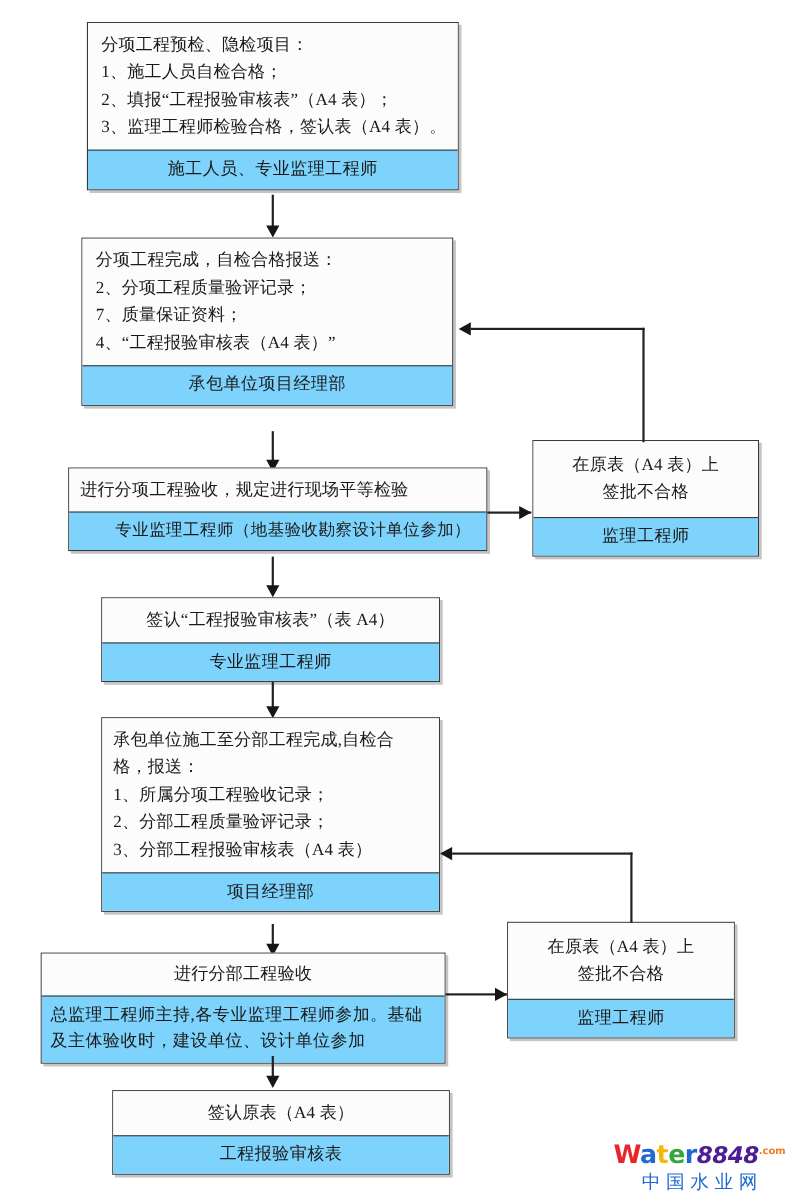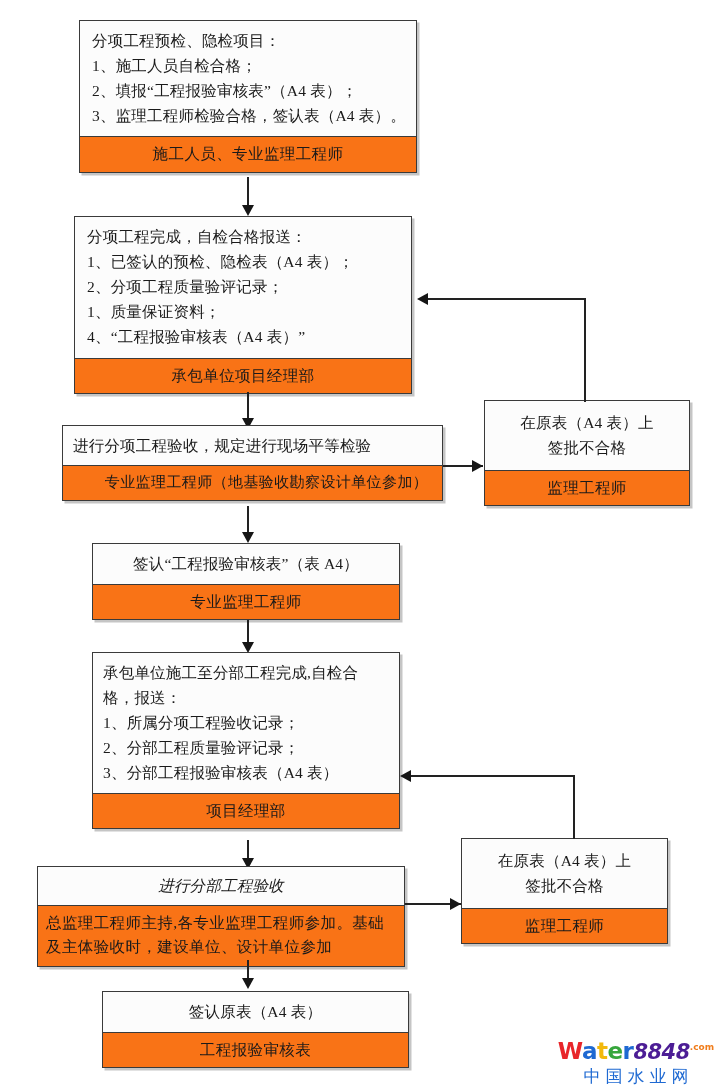--- a/index.html
+++ b/index.html
@@ -28,21 +28,21 @@
     background: #fdfdfd;
     box-shadow: 2.5px 2.5px 0 0 rgba(150,150,150,0.55);
   }
   .node .body {
     box-sizing: border-box;
     background: #fcfcfc;
     padding: 7px 12px 8px 12px;
   }
   .node .role {
     box-sizing: border-box;
-    background: #f97316;
+    background: #7dd3fc;
     border-top: 1.6px solid #3a3a3a;
     text-align: center;
     font-size: 15.5px;
     line-height: 1.5;
     padding: 5px 4px 6px 4px;
     letter-spacing: 0.4px;
   }
   .node .body.center {
     text-align: center;
   }
@@ -144,23 +144,22 @@
     </div>
     <div class="role">施工人员、专业监理工程师</div>
   </div>
 
   <div class="conn v" style="left:247px; top:177px; height:34px;"></div>
   <div class="arrow down" style="left:242px; top:205px;"></div>
 
   <div class="node" style="left:74px; top:216px; width:338px;">
     <div class="body">
       <div class="line">分项工程完成，自检合格报送：</div>
-      <div class="line">1、已签认的预检、隐检表（A4 表）；</div>
       <div class="line">2、分项工程质量验评记录；</div>
-      <div class="line">1、质量保证资料；</div>
+      <div class="line">7、质量保证资料；</div>
       <div class="line">4、“工程报验审核表（A4 表）”</div>
     </div>
     <div class="role">承包单位项目经理部</div>
   </div>
 
   <div class="conn v" style="left:247px; top:392px; height:32px;"></div>
   <div class="arrow down" style="left:242px; top:418px;"></div>
 
   <div class="node" style="left:62px; top:425px; width:381px;">
     <div class="body" style="padding:7px 10px 7px 10px;">
@@ -205,21 +204,21 @@
       <div class="line">2、分部工程质量验评记录；</div>
       <div class="line">3、分部工程报验审核表（A4 表）</div>
     </div>
     <div class="role">项目经理部</div>
   </div>
 
   <div class="conn v" style="left:247px; top:840px; height:26px;"></div>
   <div class="arrow down" style="left:242px; top:858px;"></div>
 
   <div class="node" style="left:37px; top:866px; width:368px;">
-    <div class="body center" style="padding:6px 6px 7px 6px;font-style:italic;">
+    <div class="body center" style="padding:6px 6px 7px 6px;">
       <div class="line">进行分部工程验收</div>
     </div>
     <div class="role wrap" style="text-align:left; padding:5px 8px 7px 8px; line-height:1.55;">总监理工程师主持,各专业监理工程师参加。基础及主体验收时，建设单位、设计单位参加</div>
   </div>
 
   <div class="conn h" style="left:405px; top:903px; width:56px;"></div>
   <div class="arrow right" style="left:450px; top:898px;"></div>
 
   <div class="node" style="left:461px; top:838px; width:207px;">
     <div class="body center" style="padding:9px 6px 10px 6px;">

